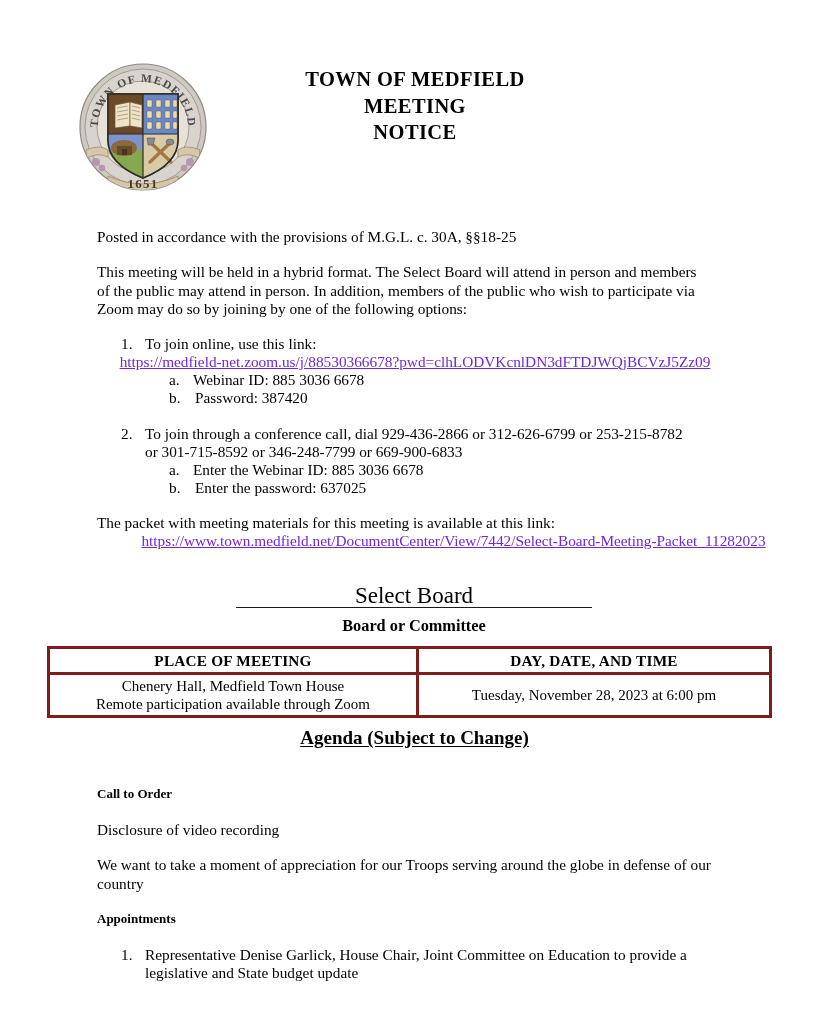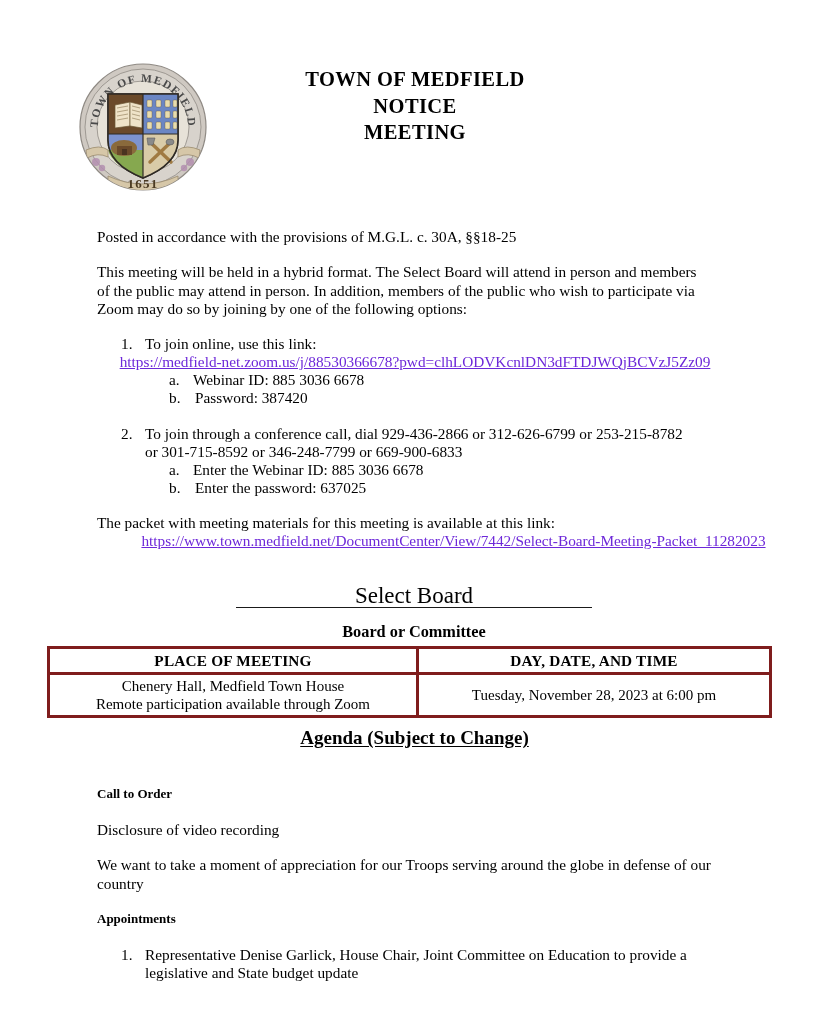--- a/index.html
+++ b/index.html
@@ -97,21 +97,21 @@
   }
   .board-rule {
     border-bottom: 1px solid #1a1a1a;
     margin-top: 1px;
     width: 100%;
   }
   .board-caption {
     font-size: 16.3px;
     font-weight: bold;
     line-height: 20px;
-    margin-top: 14px;
+    margin-top: 8px;
   }
 
   
   .meeting-table {
     position: absolute;
     left: 47px;
     top: 646px;
     width: 700px;
     border-collapse: collapse;
     table-layout: fixed;
@@ -250,22 +250,22 @@
           </g>
 
           <path d="M 30 118 Q 65 134 100 118 L 100 126 Q 65 142 30 126 Z" fill="#d6c7a8" stroke="#9a8c6e" stroke-width="0.8"></path>
         </g>
         <text x="65" y="130" text-anchor="middle" font-family="Liberation Serif, serif" font-size="13" font-weight="bold" fill="#4a3a22" letter-spacing="1.2">1651</text>
       </svg>
     </div>
 
     <div class="title-block">
       <div class="title-line">TOWN OF MEDFIELD</div>
+      <div class="title-line">MEETING</div>
       <div class="title-line">NOTICE</div>
-      <div class="title-line">MEETING</div>
     </div>
   </div>
 
   <div class="content">
 
     <div class="p" style="left:97px; top:228px; width:640px;">Posted in accordance with the provisions of M.G.L. c. 30A, §§18-25</div>
 
     <div class="p" style="left:97px; top:263px; width:608px;">This meeting will be held in a hybrid format. The Select Board will attend in person and members of the public may attend in person. In addition, members of the public who wish to participate via Zoom may do so by joining by one of the following options:</div>
 
     <div class="li" style="left:121px; top:335px; width:400px;">

